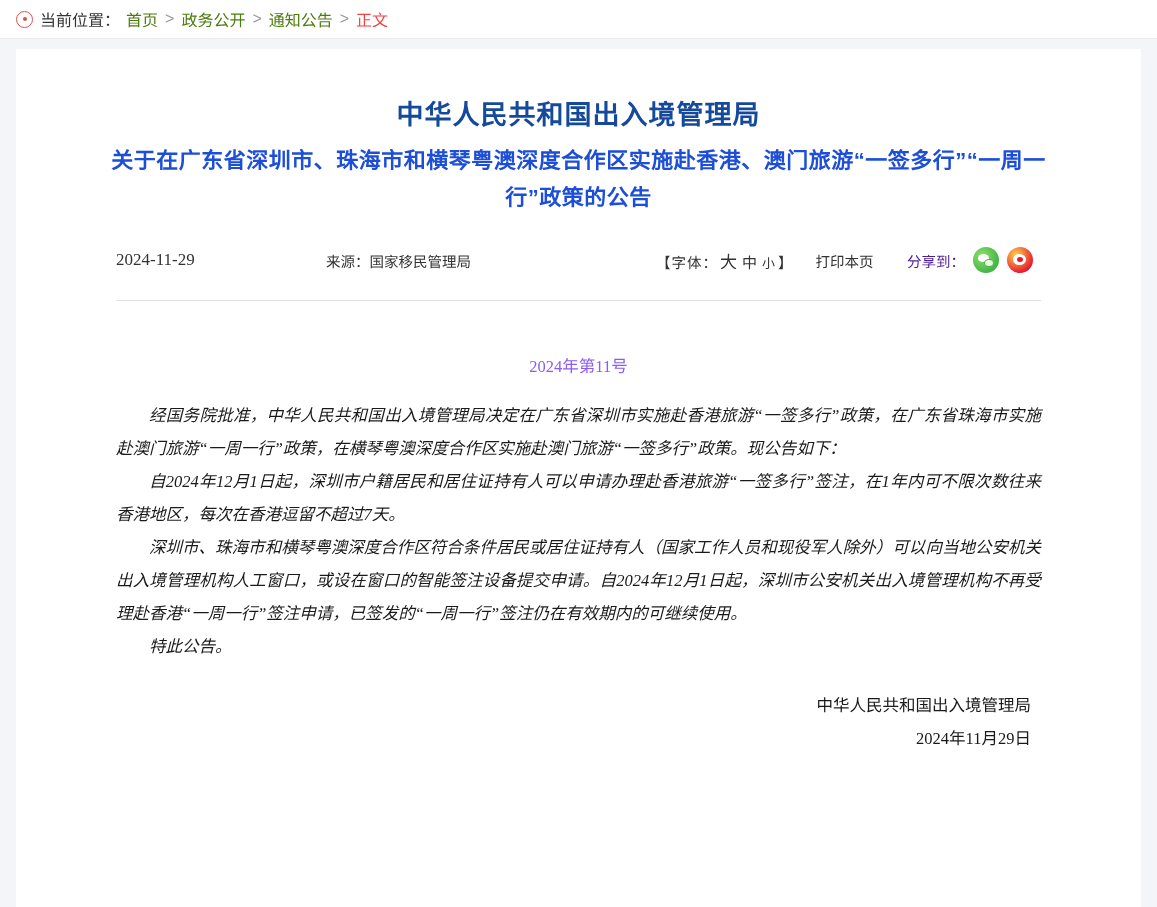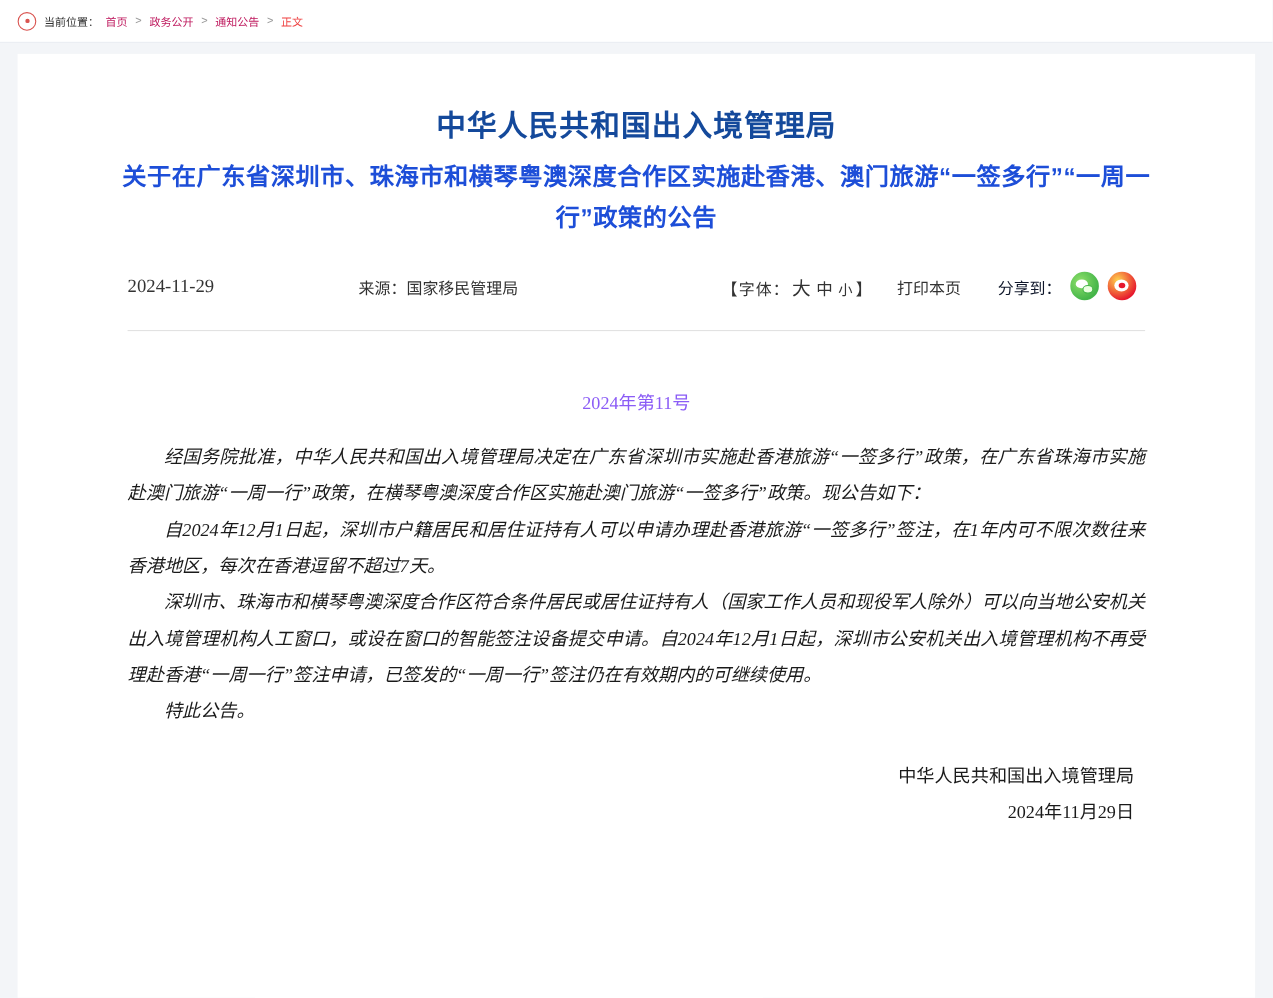--- a/index.html
+++ b/index.html
@@ -14,21 +14,21 @@
     overflow: hidden;
   }
 
   
   .breadcrumb-bar {
     height: 38px;
     background: #ffffff;
     display: flex;
     align-items: center;
     padding-left: 16px;
-    font-size: 10px;
+    font-size: 16px;
     color: #333;
     border-bottom: 1px solid #e9edf2;
   }
   .loc-icon {
     width: 15px;
     height: 15px;
     border: 1.6px solid #d9534f;
     border-radius: 50%;
     position: relative;
     margin-right: 7px;
@@ -40,21 +40,21 @@
     left: 50%;
     top: 50%;
     width: 4px;
     height: 4px;
     margin: -2px 0 0 -2px;
     background: #d9534f;
     border-radius: 50%;
   }
   .bc-label { color: #333; margin-right: 6px; }
   .bc-link {
-    color: #be185d;
+    color: #4d7c0f;
     text-decoration: none;
     cursor: pointer;
   }
   .bc-sep { color: #999; margin: 0 7px; }
   .bc-current { color: #ef4444; }
 
   
   .page-wrap {
     padding: 10px 16px 0 16px;
   }
@@ -114,21 +114,21 @@
     margin-left: 22px;
     cursor: pointer;
     white-space: nowrap;
   }
   .meta-share {
     margin-left: auto;
     display: flex;
     align-items: center;
     white-space: nowrap;
   }
-  .share-label { margin-right: 8px; color: #0f172a; }
+  .share-label { margin-right: 8px; color: #4c1d95; }
   .share-ico {
     width: 26px;
     height: 26px;
     border-radius: 50%;
     margin-right: 8px;
     display: inline-block;
     position: relative;
     cursor: pointer;
     flex: none;
   }

